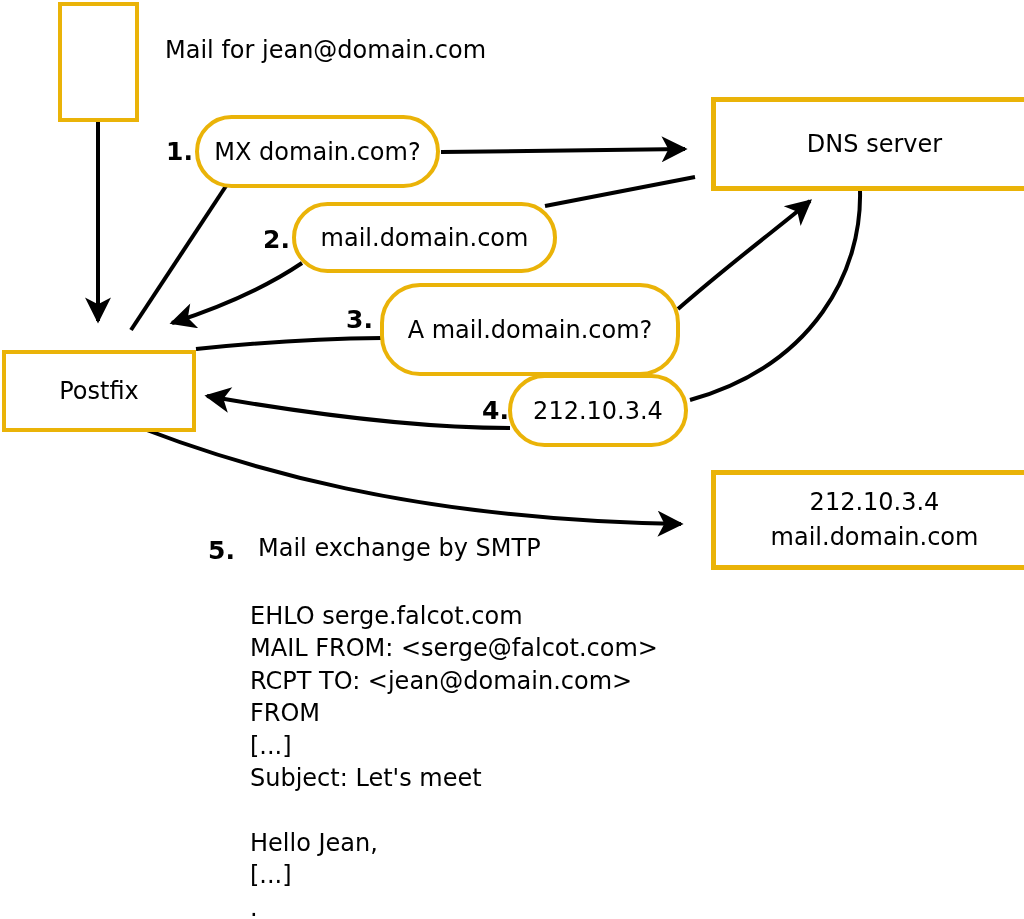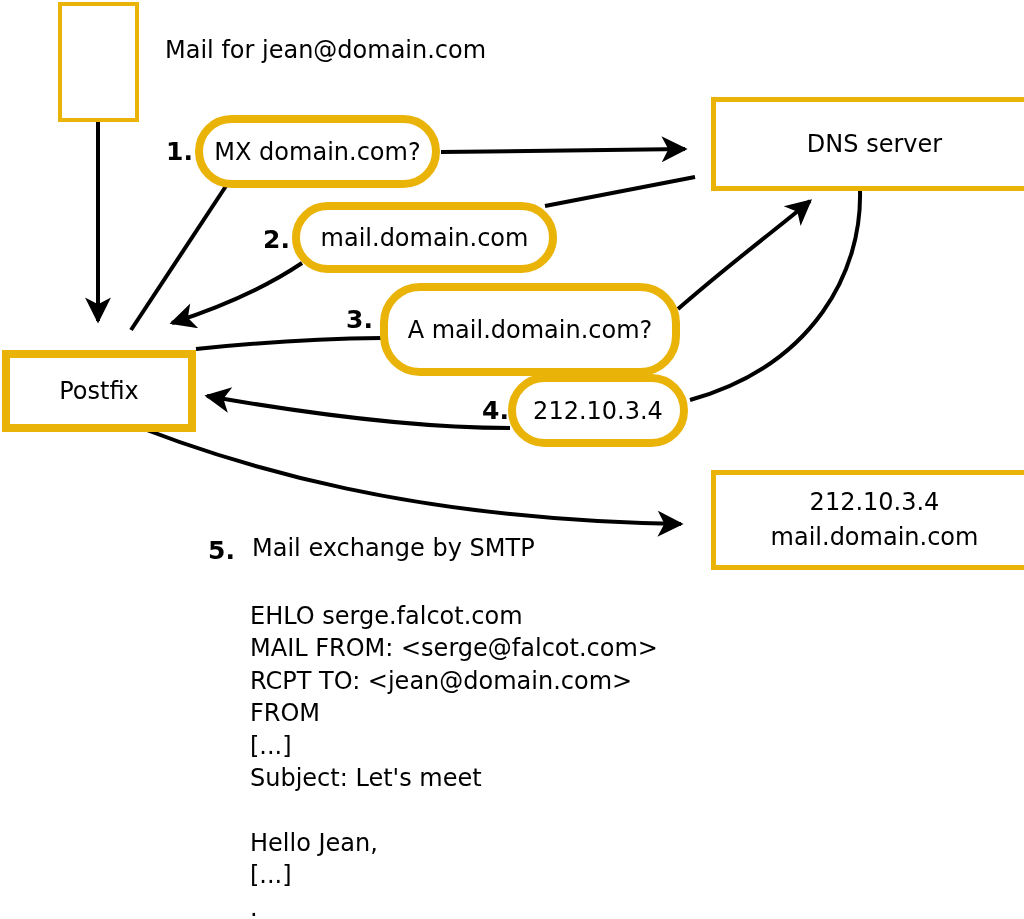--- a/index.html
+++ b/index.html
@@ -1,20 +1,20 @@
 <!DOCTYPE html>
 <html><head>
 <meta charset="utf-8">
 <style>
   html,body{margin:0;padding:0;background:#fff;}
   body{width:1024px;height:919px;overflow:hidden;
        font-family:"DejaVu Sans","Liberation Sans",sans-serif;color:#000;}
   .stage{position:relative;width:1024px;height:919px;}
   .svg-layer{position:absolute;left:0;top:0;z-index:0;}
-  .node{position:absolute;background:#fff;border:8px solid #eab308;
+  .node{position:absolute;background:#fff;border:4px solid #eab308;
         display:flex;align-items:center;justify-content:center;
         font-size:24px;box-sizing:border-box;z-index:1;text-align:center;}
   .rect-node{border-width:4px;}
   .big-box{border-width:5px;flex-direction:column;margin-left:16px;}
   .pill{border-radius:40px;}
   .num{position:absolute;font-weight:bold;font-size:25px;z-index:2;line-height:1;}
   .freetext{position:absolute;font-size:24px;z-index:1;white-space:pre;}
   .smtp{position:absolute;left:250px;top:600px;font-size:24px;z-index:1;}
   .smtp .line{height:32.4px;line-height:32.4px;white-space:pre;}
   .mline{line-height:35px;}
@@ -63,21 +63,21 @@
   <div class="node" style="left:2px;top:330px;width:194px;height:82px;margin-top:20px;">Postfix</div>
 
   <div class="node big-box" style="left:695px;top:97px;width:327px;height:94px;">DNS server</div>
 
   <div class="node big-box" style="left:695px;top:470px;width:327px;height:100px;">
     <div class="mline">212.10.3.4</div>
     <div class="mline">mail.domain.com</div>
   </div>
 
   <div class="num" style="left:208px;top:538px;">5.</div>
-  <div class="freetext" style="left:252px;top:534px;text-align:center;">Mail exchange by SMTP</div>
+  <div class="freetext" style="left:258px;top:534px;text-align:center;">Mail exchange by SMTP</div>
 
   <div class="smtp">
     <div class="line">EHLO serge.falcot.com</div>
     <div class="line">MAIL FROM: &lt;serge@falcot.com&gt;</div>
     <div class="line">RCPT TO: &lt;jean@domain.com&gt;</div>
     <div class="line">FROM</div>
     <div class="line">[...]</div>
     <div class="line">Subject: Let's meet</div>
     <div class="line"></div>
     <div class="line">Hello Jean,</div>

